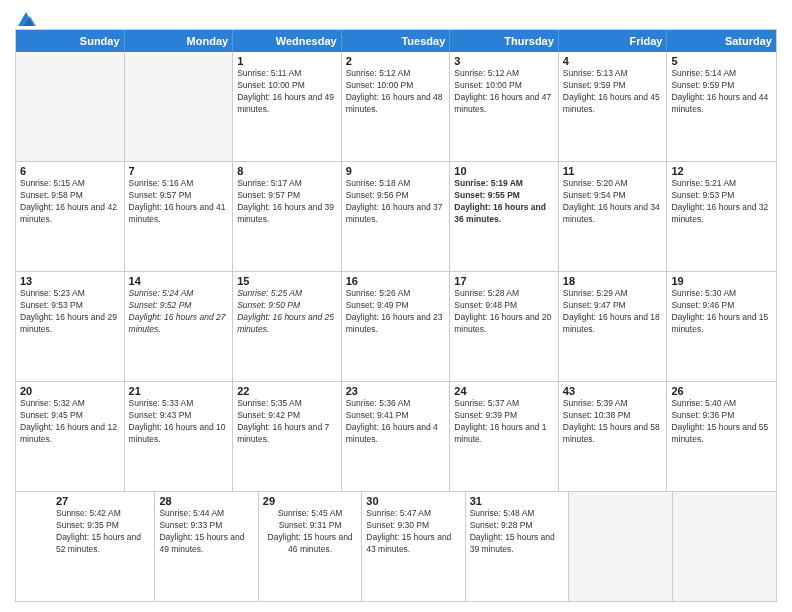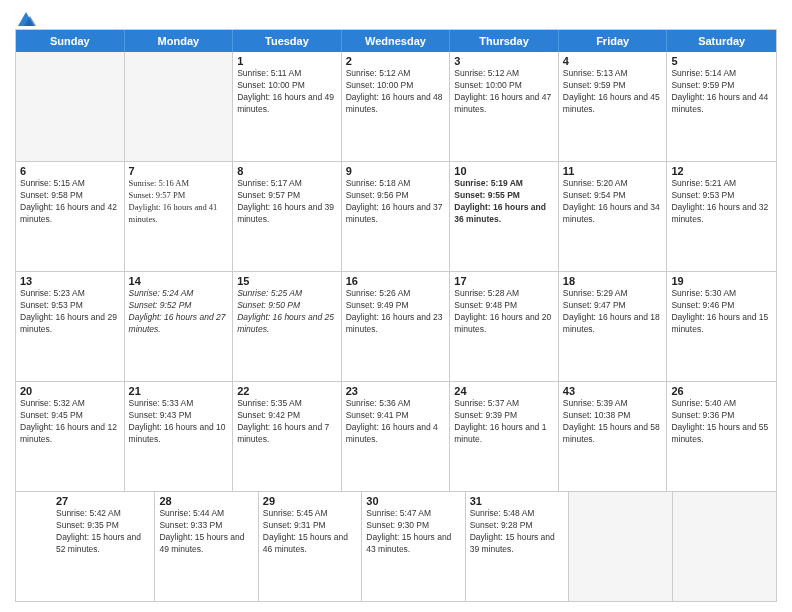--- a/index.html
+++ b/index.html
@@ -51,21 +51,21 @@
     .cal-header-row {
       display: grid;
       grid-template-columns: repeat(7, 1fr);
       background: #2b7fd4;
     }
     .cal-header-cell {
       color: #fff;
       font-weight: bold;
       font-size: 11px;
       padding: 5px 4px;
-      text-align: center;
+      text-align: right;
       border-right: 1px solid #4a9ae0;
     }
     .cal-header-cell:last-child {
       border-right: none;
     }
     .cal-body {
       flex: 1;
       display: flex;
       flex-direction: column;
     }
@@ -125,22 +125,22 @@
     <div class="title-section">
       <div class="month-title"></div>
       <div class="location-title"></div>
     </div>
   </div>
 
   <div class="calendar">
     <div class="cal-header-row">
       <div class="cal-header-cell">Sunday</div>
       <div class="cal-header-cell">Monday</div>
+      <div class="cal-header-cell">Wednesday</div>
       <div class="cal-header-cell">Tuesday</div>
-      <div class="cal-header-cell">Wednesday</div>
       <div class="cal-header-cell">Thursday</div>
       <div class="cal-header-cell">Friday</div>
       <div class="cal-header-cell">Saturday</div>
     </div>
     <div class="cal-body" id="cal-body">
     <div class="cal-row">
           <div class="cal-cell empty"></div>
           <div class="cal-cell empty"></div>
           <div class="cal-cell">
             <span class="day-number">1</span>
@@ -175,21 +175,21 @@
         </div>
         <div class="cal-row">
           <div class="cal-cell">
             <span class="day-number">6</span>
             <div class="day-info" style="white-space: pre-line;">Sunrise: 5:15 AM
 Sunset: 9:58 PM
 Daylight: 16 hours and 42 minutes.</div>
           </div>
           <div class="cal-cell">
             <span class="day-number">7</span>
-            <div class="day-info" style="white-space: pre-line; font-family: Liberation Serif, serif;">Sunrise: 5:16 AM
+            <div class="day-info" style="white-space: pre-line;">Sunrise: 5:16 AM
 Sunset: 9:57 PM
 Daylight: 16 hours and 41 minutes.</div>
           </div>
           <div class="cal-cell">
             <span class="day-number">8</span>
             <div class="day-info" style="white-space: pre-line;">Sunrise: 5:17 AM
 Sunset: 9:57 PM
 Daylight: 16 hours and 39 minutes.</div>
           </div>
           <div class="cal-cell">
@@ -313,21 +313,21 @@
 Daylight: 15 hours and 52 minutes.</div>
           </div>
           <div class="cal-cell">
             <span class="day-number">28</span>
             <div class="day-info" style="white-space: pre-line;">Sunrise: 5:44 AM
 Sunset: 9:33 PM
 Daylight: 15 hours and 49 minutes.</div>
           </div>
           <div class="cal-cell">
             <span class="day-number">29</span>
-            <div class="day-info" style="white-space: pre-line;">Sunrise: 5:45 AM
+            <div class="day-info" style="white-space: pre-line; text-align: center;">Sunrise: 5:45 AM
 Sunset: 9:31 PM
 Daylight: 15 hours and 46 minutes.</div>
           </div>
           <div class="cal-cell">
             <span class="day-number">30</span>
             <div class="day-info" style="white-space: pre-line;">Sunrise: 5:47 AM
 Sunset: 9:30 PM
 Daylight: 15 hours and 43 minutes.</div>
           </div>
           <div class="cal-cell">

